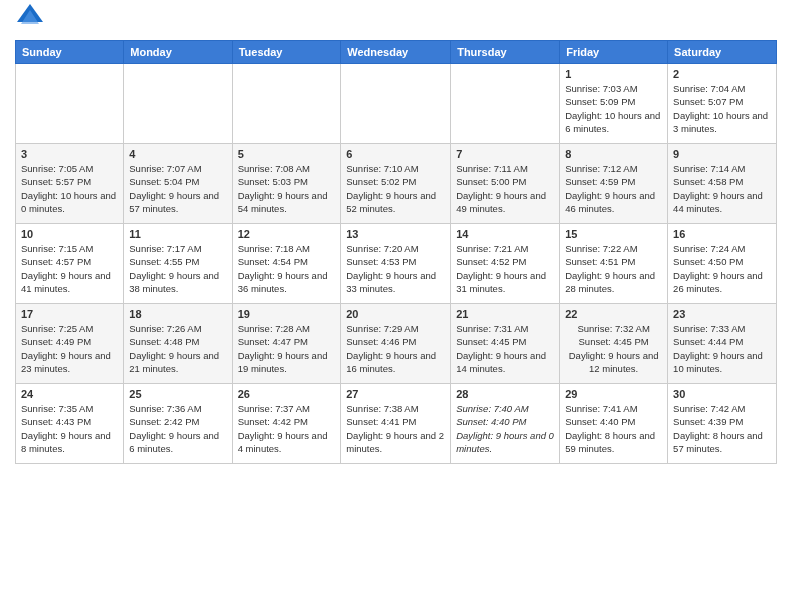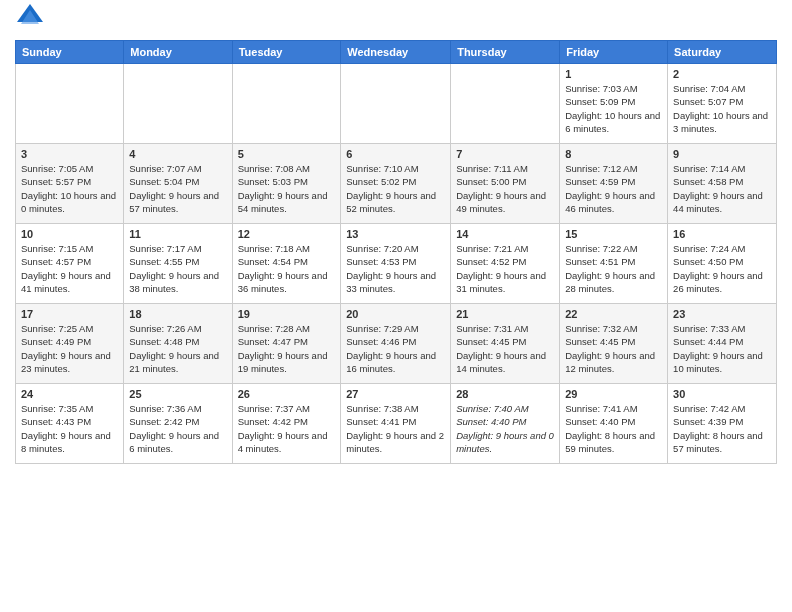--- a/index.html
+++ b/index.html
@@ -257,21 +257,21 @@
 Daylight: 9 hours and 16 minutes.</div>
           </td>
           <td>
             <span class="day-number">21</span>
             <div class="day-info" style="white-space: pre-line;">Sunrise: 7:31 AM
 Sunset: 4:45 PM
 Daylight: 9 hours and 14 minutes.</div>
           </td>
           <td>
             <span class="day-number">22</span>
-            <div class="day-info" style="white-space: pre-line;">Sunrise: 7:32 AM
+            <div class="day-info" style="white-space: pre-line; text-align: center;">Sunrise: 7:32 AM
 Sunset: 4:45 PM
 Daylight: 9 hours and 12 minutes.</div>
           </td>
           <td>
             <span class="day-number">23</span>
             <div class="day-info" style="white-space: pre-line;">Sunrise: 7:33 AM
 Sunset: 4:44 PM
 Daylight: 9 hours and 10 minutes.</div>
           </td>
         </tr>

